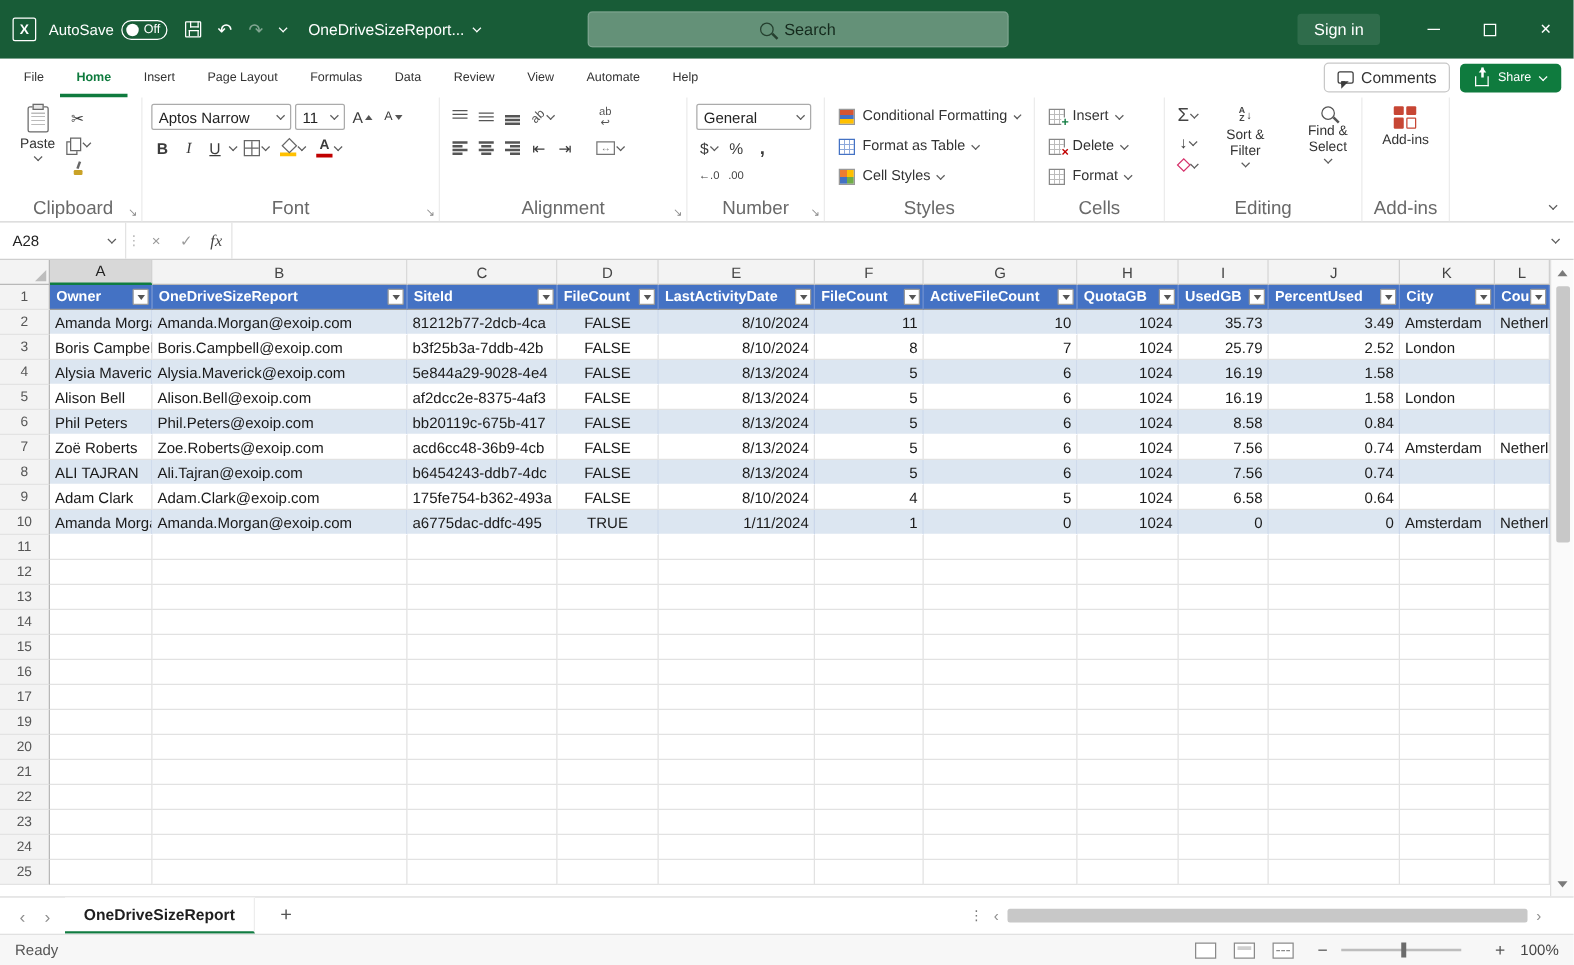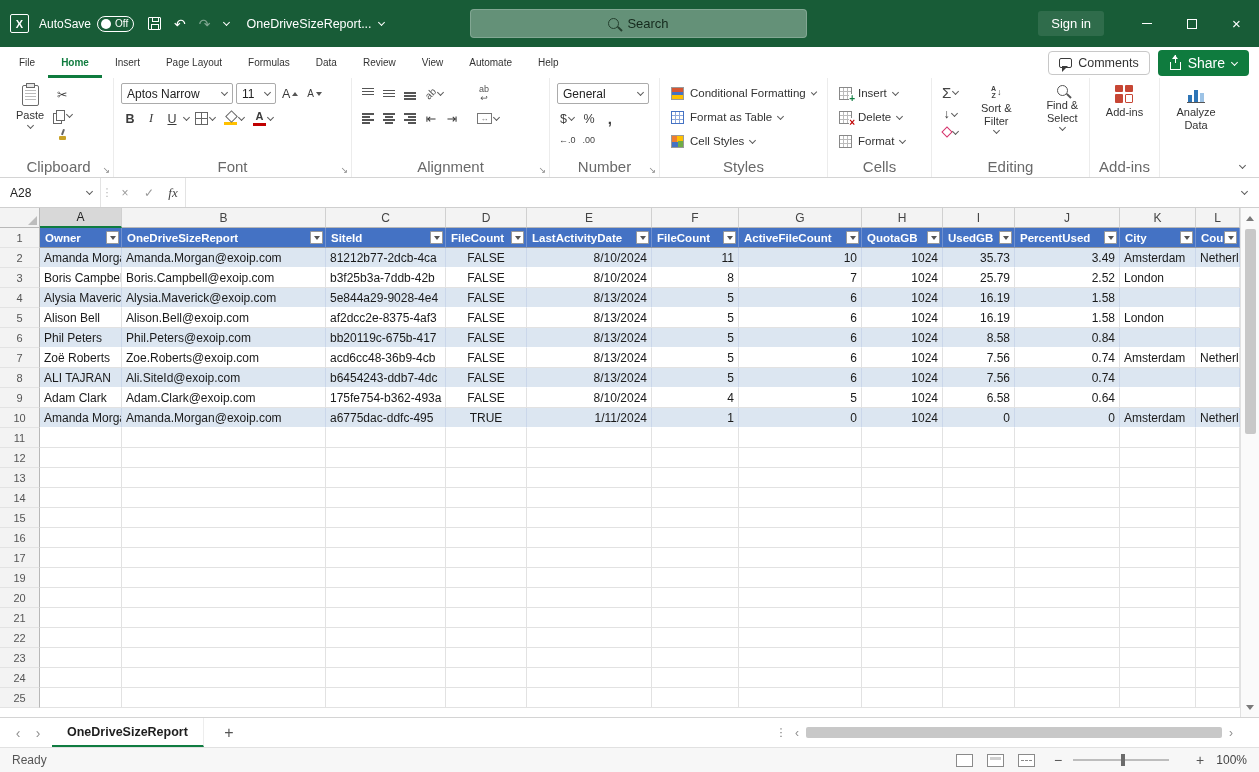--- a/index.html
+++ b/index.html
@@ -35,21 +35,21 @@
   .maxico { width:10px; height:10px; border:1.2px solid #fff; display:inline-block; }
 
   
   .ribtabs { height:31px; flex:0 0 31px; display:flex; align-items:stretch; background:#fff; padding-left:6px; position:relative; }
   .rtab { padding:0 13px; display:flex; align-items:center; font-size:10px; color:#333; white-space:nowrap; }
   .rtab.active { color:#0F7B3E; font-weight:700; box-shadow:inset 0 -3px 0 #0F7B3E; }
   .ribtabs-right { position:absolute; right:10px; top:3px; display:flex; gap:8px; align-items:center; }
   .comments-btn { display:flex; align-items:center; gap:6px; border:1px solid #c8c8c8; border-radius:4px; padding:4px 10px; font-size:12.5px; color:#333; background:#fff; }
   .cmt { width:13px; height:10px; border:1.4px solid #3b3b3b; border-radius:2px; position:relative; }
   .cmt::after { content:""; position:absolute; left:2px; bottom:-5px; border:3px solid transparent; border-top-color:#3b3b3b; border-left-color:#3b3b3b; }
-  .share-btn { display:flex; align-items:center; gap:7px; background:#0F7B3E; color:#fff; border-radius:4px; padding:5px 12px; font-size:14px; }
+  .share-btn { display:flex; align-items:center; gap:7px; background:#0F7B3E; color:#fff; border-radius:4px; padding:5px 12px; font-size:10px; }
   .shr { position:relative; width:11px; height:8px; border:1.4px solid #fff; border-top:none; margin-top:5px; }
   .shr::before { content:""; position:absolute; left:4px; top:-7px; width:1.4px; height:8px; background:#fff; }
   .shr::after { content:""; position:absolute; left:1.6px; top:-10px; border:3.2px solid transparent; border-bottom:4px solid #fff; }
 
   
   .ribbon { height:100px; flex:0 0 100px; background:#fff; border-bottom:1px solid #D4D4D4; display:flex; align-items:stretch; padding-left:4px; position:relative; }
   .rgroup { position:relative; padding:3px 7px 16px; border-right:1px solid #ECECEC; display:flex; flex-direction:column; }
   .glabel { position:absolute; bottom:2px; left:0; right:0; text-align:center; font-size:15px; color:#696969; white-space:nowrap; }
   .launch { position:absolute; bottom:2px; right:3px; font-size:9px; color:#8a8a8a; line-height:1; }
   .rrow { display:flex; align-items:center; gap:3px; height:25px; }
@@ -465,30 +465,20 @@
           <span></span>
           <span></span>
           <span></span>
           <span></span>
         </span>
       <span>Add-ins</span>
     </span>
     <span class="glabel">Add-ins</span>
   </div>
 
-  <div class="rgroup" style="width:68px;border-right:none;">
-    <span class="bigbtn" style="margin:0 auto;">
-      <span class="anl-ico">
-          <span style="height:7px;"></span>
-          <span style="height:12px;"></span>
-          <span style="height:9px;background:#9DC3E6;"></span>
-        </span>
-      <span class="twoline" style="width:48px;">Analyze Data</span>
-    </span>
-  </div>
 
   <span class="collapse-chev"><span class="cv"></span></span>
 </div>
 
 <div class="fbar">
   <span class="namebox">
     <span>A28</span>
     <span class="cv"></span>
   </span>
   <span class="fb-sep">⋮</span>
@@ -657,21 +647,21 @@
         <div class="cell al-right" style="width: 123px;">6</div>
         <div class="cell al-right" style="width: 81px;">1024</div>
         <div class="cell al-right" style="width: 72px;">7.56</div>
         <div class="cell al-right" style="width: 105px;">0.74</div>
         <div class="cell al-left" style="width: 76px;">Amsterdam</div>
         <div class="cell al-left" style="width: 44px;">Netherlands</div>
       </div>
       <div class="grow">
         <div class="rownum">8</div>
         <div class="cell al-left band" style="width: 82px;">ALI TAJRAN</div>
-        <div class="cell al-left band" style="width: 204px;">Ali.SiteId@exoip.com</div>
+        <div class="cell al-left band" style="width: 204px;">Ali.Tajran@exoip.com</div>
         <div class="cell al-left band" style="width: 120px;">b6454243-ddb7-4dc</div>
         <div class="cell al-center band" style="width: 81px;">FALSE</div>
         <div class="cell al-right band" style="width: 125px;">8/13/2024</div>
         <div class="cell al-right band" style="width: 87px;">5</div>
         <div class="cell al-right band" style="width: 123px;">6</div>
         <div class="cell al-right band" style="width: 81px;">1024</div>
         <div class="cell al-right band" style="width: 72px;">7.56</div>
         <div class="cell al-right band" style="width: 105px;">0.74</div>
         <div class="cell al-left band" style="width: 76px;"></div>
         <div class="cell al-left band" style="width: 44px;"></div>

